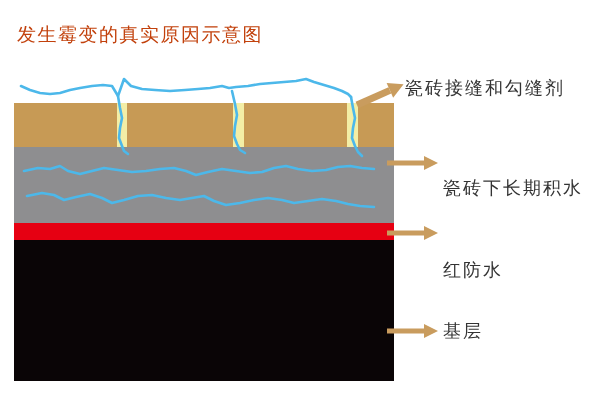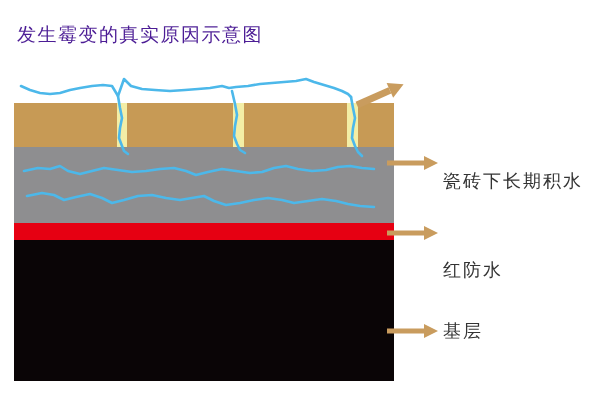--- a/index.html
+++ b/index.html
@@ -4,29 +4,29 @@
 <style>
   html,body { margin:0; padding:0; background:#ffffff; }
   .stage {
     position:relative; width:600px; height:402px;
     background:#ffffff; overflow:hidden;
     font-family:"DejaVu Sans","Liberation Sans",sans-serif;
   }
   .title {
     position:absolute; left:17px; top:22px;
     font-size:19px; letter-spacing:1.5px;
-    color:#4c1d95; white-space:nowrap;
+    color:#c2410c; white-space:nowrap;
   }
   .lbl {
     position:absolute; font-size:18px; letter-spacing:2px;
     color:#333333; white-space:nowrap; line-height:1;
   }
   .lbl-joint      { left:405px; top:79px; }
   .lbl-adhesive1  { left:443px; top:154px; }
-  .lbl-adhesive2  { left:443px; top:172px; }
+  .lbl-adhesive2  { left:443px; top:179px; }
   .lbl-waterproof { left:443px; top:224px;margin-top:37px; }
   .lbl-base       { left:443px; top:322px; }
   svg { position:absolute; left:0; top:0; }
 </style>
 </head>
 <body>
 
 <div class="stage">
 
   <div class="title">发生霉变的真实原因示意图</div>
@@ -62,16 +62,17 @@
     <g transform="translate(387,233)" fill="#c99c5e">
       <rect x="0" y="-2.5" width="37" height="5"></rect>
       <polygon points="37,-7 51,0 37,7"></polygon>
     </g>
     <g transform="translate(387,331)" fill="#c99c5e">
       <rect x="0" y="-2.5" width="37" height="5"></rect>
       <polygon points="37,-7 51,0 37,7"></polygon>
     </g>
   </svg>
 
+  <div class="lbl lbl-joint">瓷砖接缝和勾缝剂</div>
   <div class="lbl lbl-adhesive2">瓷砖下长期积水</div>
   <div class="lbl lbl-waterproof">红防水</div>
   <div class="lbl lbl-base">基层</div>
 </div>
 
 </body></html>

